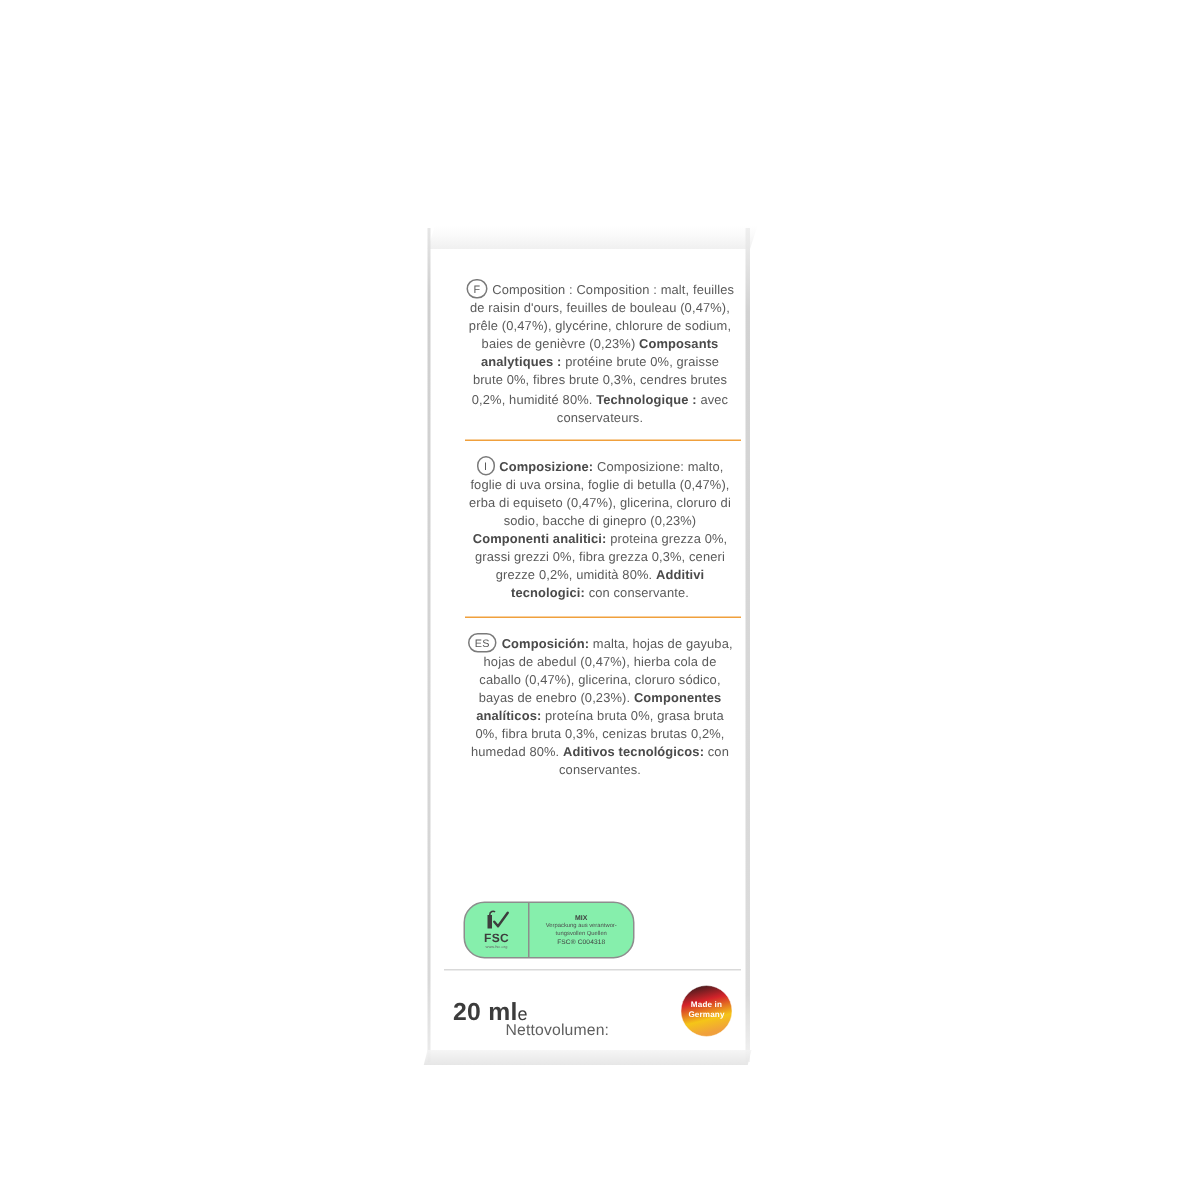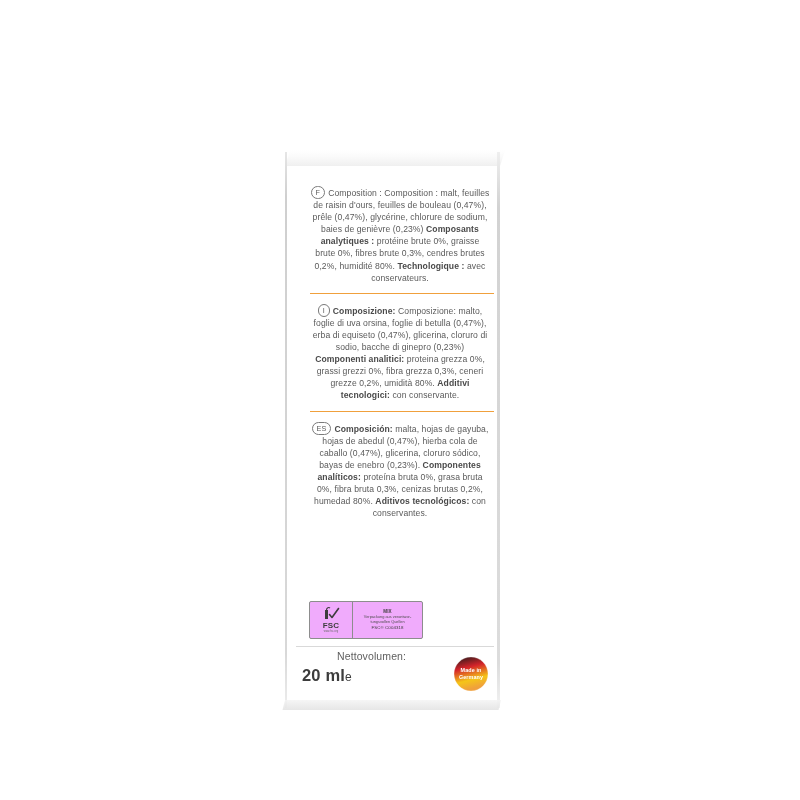--- a/index.html
+++ b/index.html
@@ -112,24 +112,24 @@
   }
 
   
   .fsc {
     position: absolute;
     left: 309px;
     top: 601px;
     width: 112px;
     height: 36px;
     border: 1px solid #8d8d8d;
-    border-radius: 2px;
+    border-radius: 14px;
     display: flex;
     align-items: stretch;
-    background: #f0abfc;
+    background: #86efac;
   }
   .fsc-left {
     width: 42px;
     border-right: 1px solid #8d8d8d;
     display: flex;
     flex-direction: column;
     align-items: center;
     justify-content: center;
     padding: 1px 0;
   }
@@ -187,21 +187,21 @@
     position: absolute;
     left: 296px;
     top: 646px;
     width: 198px;
     height: 1px;
     background: #d9d9d9;
   }
   .volume-label {
     position: absolute;
     left: 302px;
-    top: 650px;
+    top: 681px;
     font-size: 10.5px;
     color: #5f5f5f;
     letter-spacing: .01em;
     padding-left: 35px;
   }
   .volume-value {
     position: absolute;
     left: 302px;
     top: 666px;
     font-size: 16.5px;

